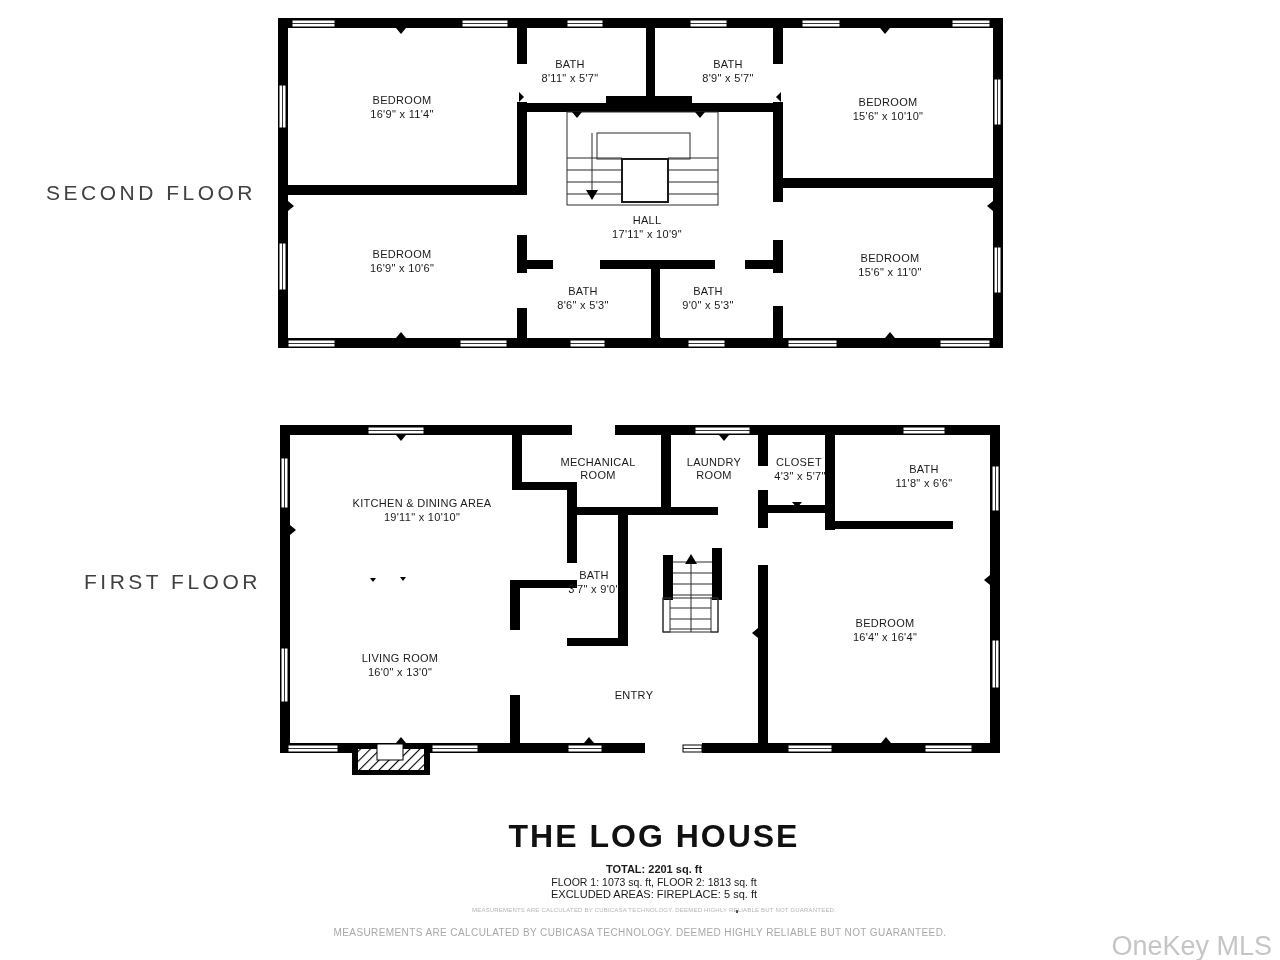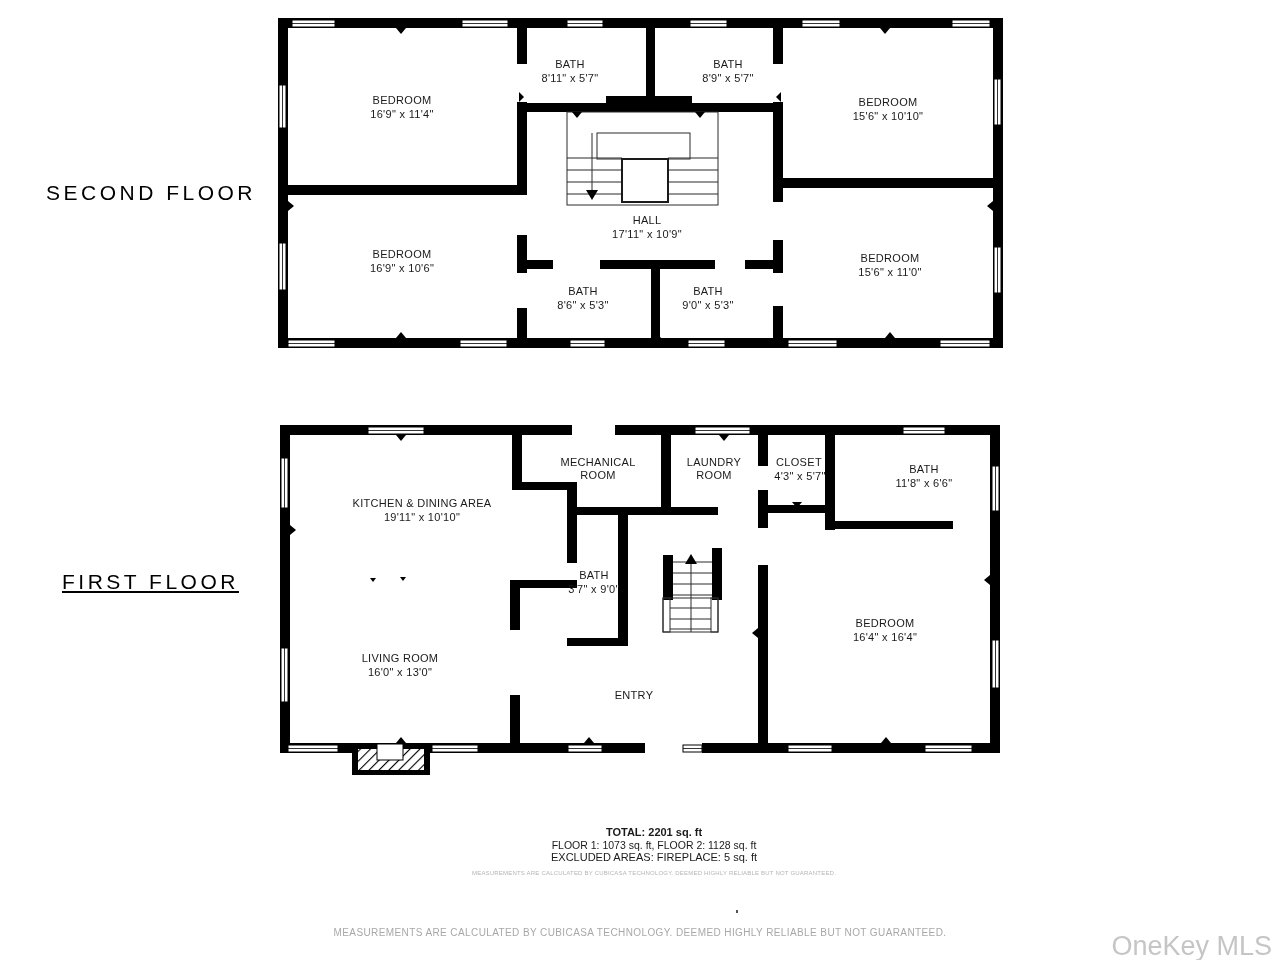--- a/index.html
+++ b/index.html
@@ -7,38 +7,38 @@
        font-family:"Liberation Sans", sans-serif;color:#1a1a1a;}
   .plan-svg{position:absolute;}
   .wall{fill:#000000;}
   .win{fill:#ffffff;stroke:#000000;stroke-width:1;}
   .winline{stroke:#000000;stroke-width:0.8;}
   .thin{fill:none;stroke:#2b2b2b;stroke-width:1;}
   .thin2{fill:none;stroke:#1a1a1a;stroke-width:2;}
   .tick{fill:#000000;}
   text.rl{font-family:"Liberation Sans",sans-serif;font-size:11px;fill:#1a1a1a;
           text-anchor:middle;letter-spacing:0.3px;}
-  .floor-label{position:absolute;font-size:21px;letter-spacing:3.5px;color:#000000;white-space:nowrap;}
+  .floor-label{position:absolute;font-size:21px;letter-spacing:3.5px;color:#404040;white-space:nowrap;}
   .footer{position:absolute;left:654px;top:818px;transform:translateX(-50%);
           text-align:center;white-space:nowrap;}
   .footer .title{font-size:32px;font-weight:700;letter-spacing:2px;color:#111;}
   .footer .total{margin-top:8px;font-size:11px;font-weight:700;}
   .footer .fline{margin-top:1px;font-size:10.5px;}
   .footer .eline{font-size:11px;}
   .footer .small-disc{margin-top:7px;font-size:6px;color:#b5b5b5;letter-spacing:0.2px;}
   .disclaimer{position:absolute;left:640px;top:927px;transform:translateX(-50%);
               font-size:10px;color:#a8a8a8;letter-spacing:0.4px;white-space:nowrap;}
   .watermark{position:absolute;right:8px;top:931px;font-size:27px;color:#c5c5c5;}
   .stray-dot{position:absolute;left:736px;top:910px;width:2px;height:3px;background:#555;}
 </style>
 </head>
 <body>
 
 <div class="floor-label" style="left:46px;top:181px;">SECOND FLOOR</div>
-<div class="floor-label" style="left:62px;top:570px;text-decoration:underline;">FIRST FLOOR</div>
+<div class="floor-label" style="left:84px;top:570px;">FIRST FLOOR</div>
 
 <svg class="plan-svg" style="left:260px;top:5px;" width="760" height="355" viewBox="260 5 760 355">
 
   <g>
     <rect class="wall" x="278" y="18" width="725" height="10"></rect>
     <rect class="wall" x="278" y="338" width="725" height="10"></rect>
     <rect class="wall" x="278" y="18" width="10" height="330"></rect>
     <rect class="wall" x="993" y="18" width="10" height="330"></rect>
     <rect class="wall" x="288" y="185" width="239" height="10"></rect>
     <rect class="wall" x="783" y="178" width="210" height="10"></rect>
@@ -260,22 +260,23 @@
     <text class="rl" x="594" y="593">3'7" x 9'0"</text>
     <text class="rl" x="400" y="662">LIVING ROOM</text>
     <text class="rl" x="400" y="676">16'0" x 13'0"</text>
     <text class="rl" x="634" y="699">ENTRY</text>
     <text class="rl" x="885" y="627">BEDROOM</text>
     <text class="rl" x="885" y="641">16'4" x 16'4"</text>
   </g>
 </svg>
 
 <div class="footer">
+  <div class="title">THE LOG HOUSE</div>
   <div class="total">TOTAL: 2201 sq. ft</div>
-  <div class="fline">FLOOR 1: 1073 sq. ft, FLOOR 2: 1128 sq. ft</div>
+  <div class="fline">FLOOR 1: 1073 sq. ft, FLOOR 2: 1813 sq. ft</div>
   <div class="eline">EXCLUDED AREAS: FIREPLACE: 5 sq. ft</div>
   <div class="small-disc">MEASUREMENTS ARE CALCULATED BY CUBICASA TECHNOLOGY. DEEMED HIGHLY RELIABLE BUT NOT GUARANTEED.</div>
 </div>
 
 <div class="stray-dot"></div>
 
 <div class="disclaimer">MEASUREMENTS ARE CALCULATED BY CUBICASA TECHNOLOGY. DEEMED HIGHLY RELIABLE BUT NOT GUARANTEED.</div>
 
 <div class="watermark">OneKey MLS</div>
 

